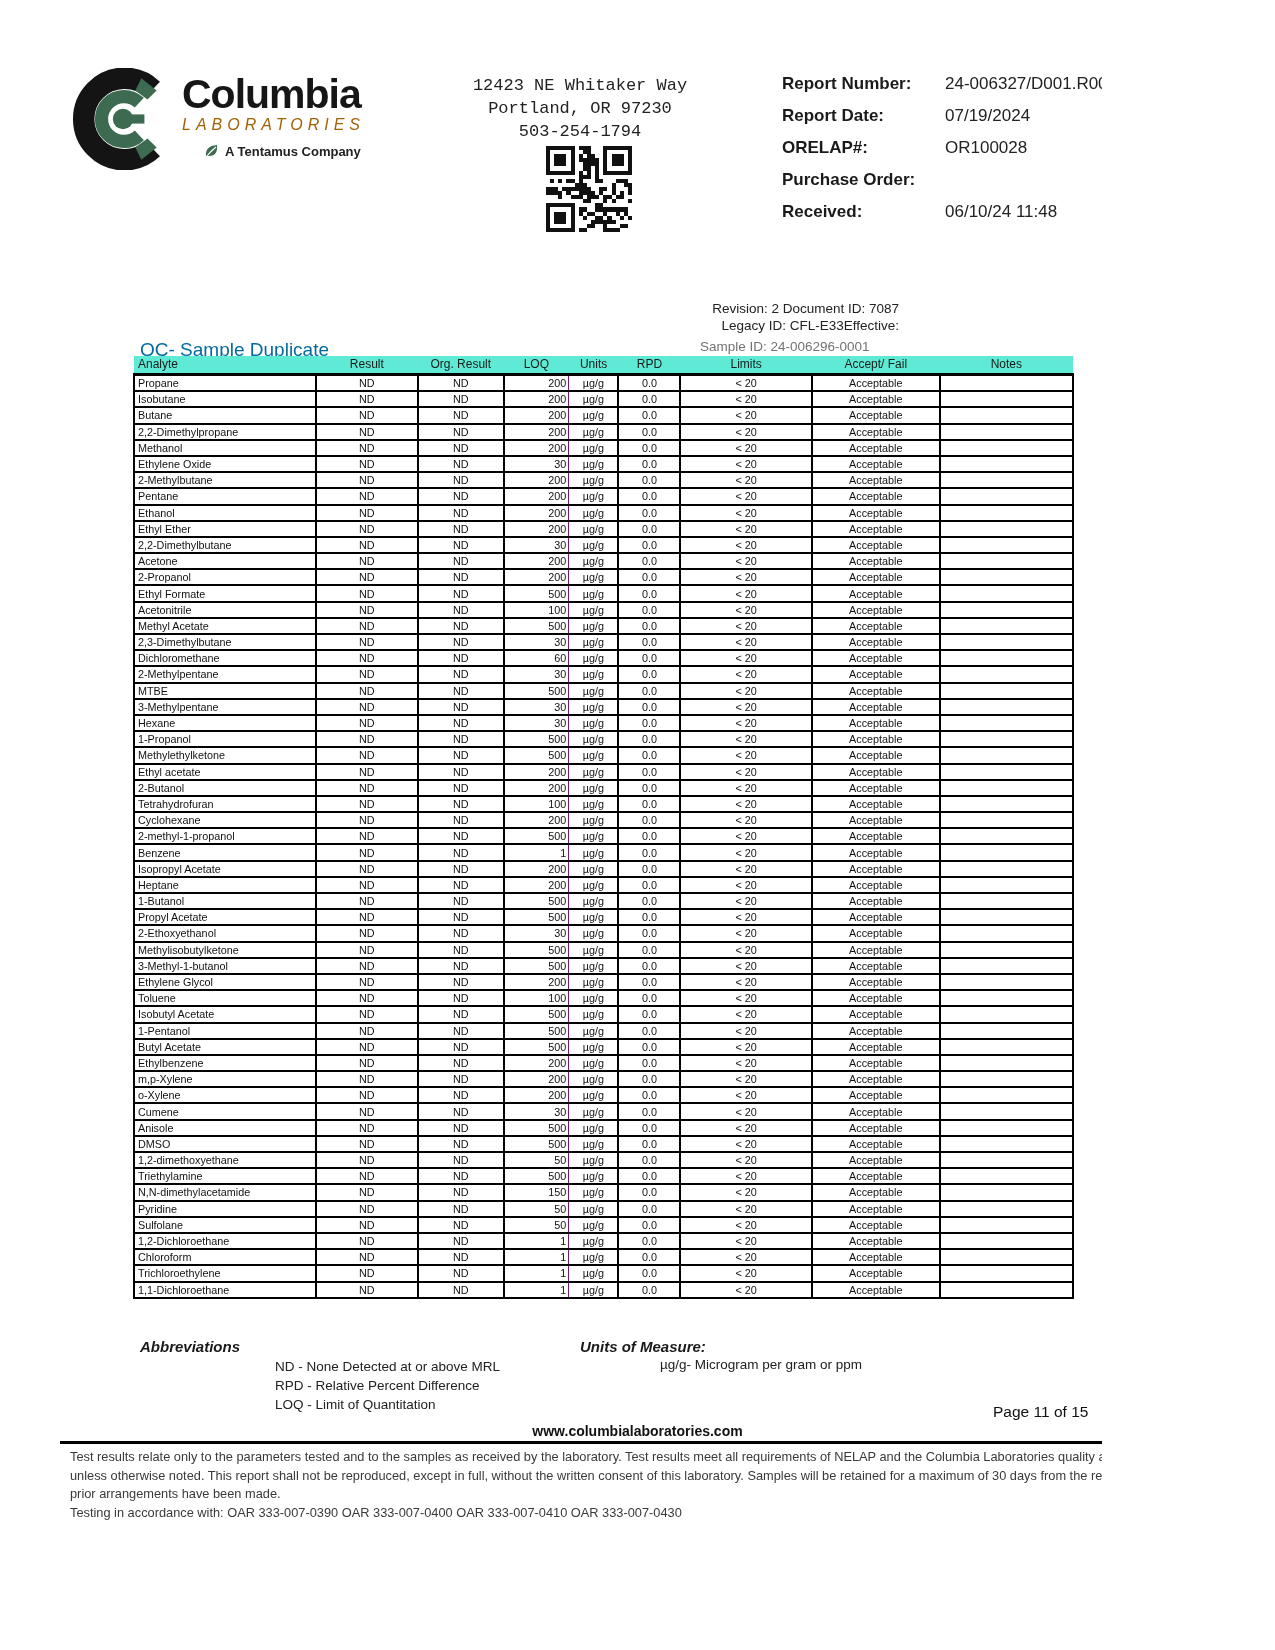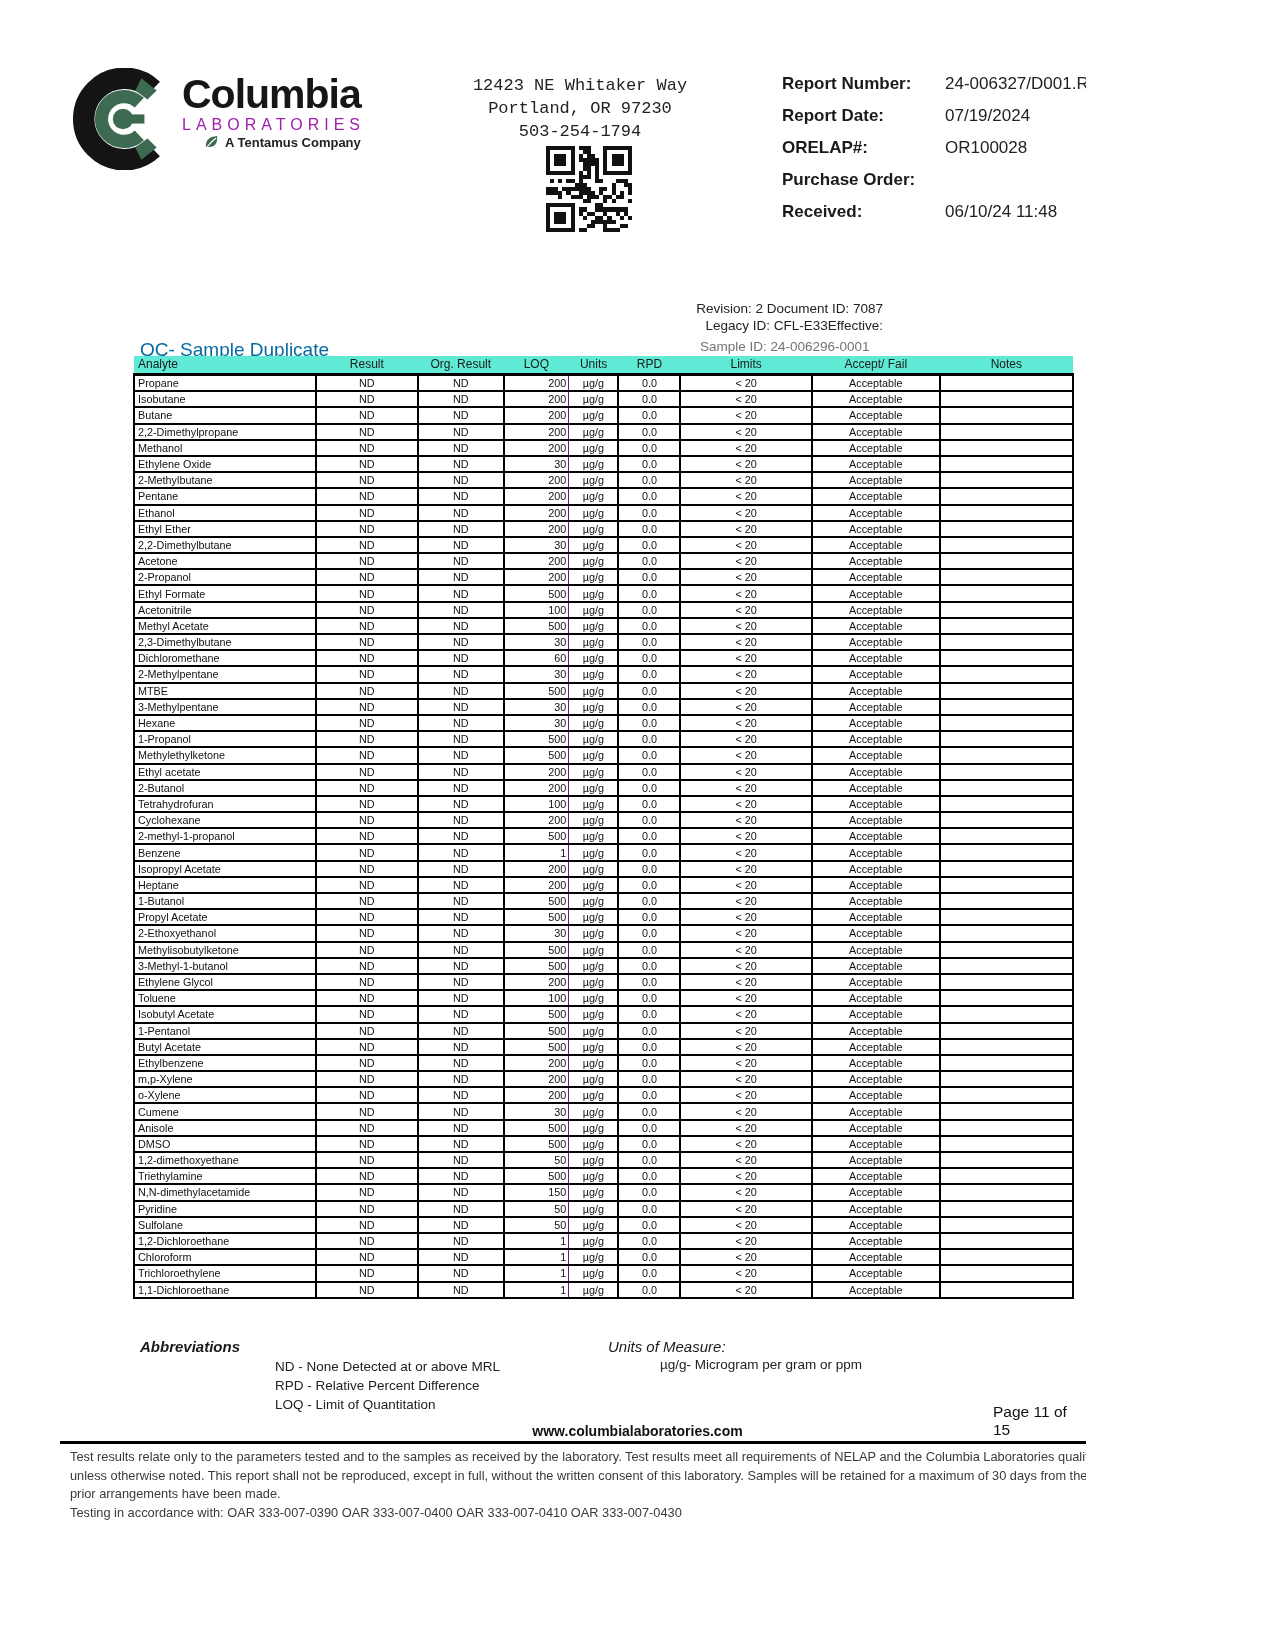--- a/index.html
+++ b/index.html
@@ -1,26 +1,26 @@
 <!DOCTYPE html>
 <html><head>
 <meta charset="utf-8">
 <style>
   html,body{margin:0;padding:0;background:#fff;}
   body{font-family:"Liberation Sans", sans-serif; color:#1a1a1a;}
-  #page{position:relative;width:1086px;height:1650px;background:#ffffff;overflow:hidden;}
+  #page{position:relative;width:1086px;height:1650px;background:#ffffff;overflow:hidden;padding-left:16px;}
 
   
   .logo-block{position:absolute;left:72px;top:68px;width:300px;}
   .logo-row{display:flex;align-items:flex-start;}
   .logo-mark{width:102px;height:102px;flex:0 0 auto;}
   .logo-text{margin-left:8px;padding-top:6px;}
   .logo-name{font-size:41px;font-weight:bold;letter-spacing:-1px;color:#161616;line-height:40px;}
-  .logo-sub{font-size:16px;letter-spacing:5px;color:#a21caf;margin-top:2px;}
-  .logo-tagline{display:flex;align-items:center;gap:5px;margin-top:0;margin-left:22px;}
+  .logo-sub{font-size:16px;letter-spacing:5px;color:#a16207;margin-top:2px;font-style:italic;}
+  .logo-tagline{display:flex;align-items:center;gap:5px;margin-top:9px;margin-left:22px;}
   .logo-tagline span{font-size:13px;font-weight:bold;color:#222;}
   .addr-block{position:absolute;left:440px;top:74px;width:280px;text-align:center;font-size:17px;line-height:23px;color:#222;font-family:Liberation Mono, monospace;}
   .qr-wrap{position:absolute;left:546px;top:146px;width:86px;height:86px;}
   .report-block{position:absolute;left:782px;top:74px;width:420px;font-size:17px;}
   .report-row{display:flex;margin-bottom:12px;}
   .report-label{font-weight:bold;width:163px;flex:0 0 auto;}
   .report-value{color:#222;}
 
   
   .rev-block{position:absolute;right:203px;top:300px;text-align:right;font-size:13.5px;line-height:17px;color:#222;}
@@ -34,21 +34,21 @@
   .data-table th.h-analyte{text-align:left;padding-left:4px;}
   .data-table td{border:2px solid #000;font-size:10.8px;height:14.2px;padding:0;text-align:center;color:#111;overflow:hidden;white-space:nowrap;}
   .data-table td.col0{text-align:left;padding-left:3px;}
   .data-table td.col3{text-align:right;padding-right:2px;border-right:1px solid #701a75;}
   .data-table td.col4{border-left:1px solid #444;}
   .c0{width:19.4%}.c1{width:10.8%}.c2{width:9.2%}.c3{width:6.9%}.c4{width:5.3%}
   .c5{width:6.6%}.c6{width:14.0%}.c7{width:13.6%}.c8{width:14.2%}
 
   
   .abbr-title{position:absolute;left:140px;top:1338px;font-size:15px;font-weight:bold;font-style:italic;}
-  .units-title{position:absolute;left:608px;top:1338px;font-size:15px;font-weight:normal;font-style:italic;}
+  .units-title{position:absolute;left:580px;top:1338px;font-size:15px;font-weight:bold;font-style:italic;}
   .abbr-list{position:absolute;left:275px;top:1357px;font-size:13.5px;line-height:19px;color:#222;}
   .units-line{position:absolute;left:660px;top:1357px;font-size:13.5px;color:#222;}
   .page-num{position:absolute;left:993px;top:1403px;font-size:15.5px;color:#111;}
   .website{position:absolute;left:0;top:1423px;width:1275px;text-align:center;font-size:14px;font-weight:bold;color:#111;}
   .footer-rule{position:absolute;left:60px;top:1441px;width:1155px;height:3px;background:#000;}
   .disclaimer{position:absolute;left:70px;top:1448px;width:1145px;font-size:12.8px;line-height:18.5px;color:#3a3a3a;}
   .disclaimer p{margin:0 0 0 0;}
 </style>
 </head>
 <body>

